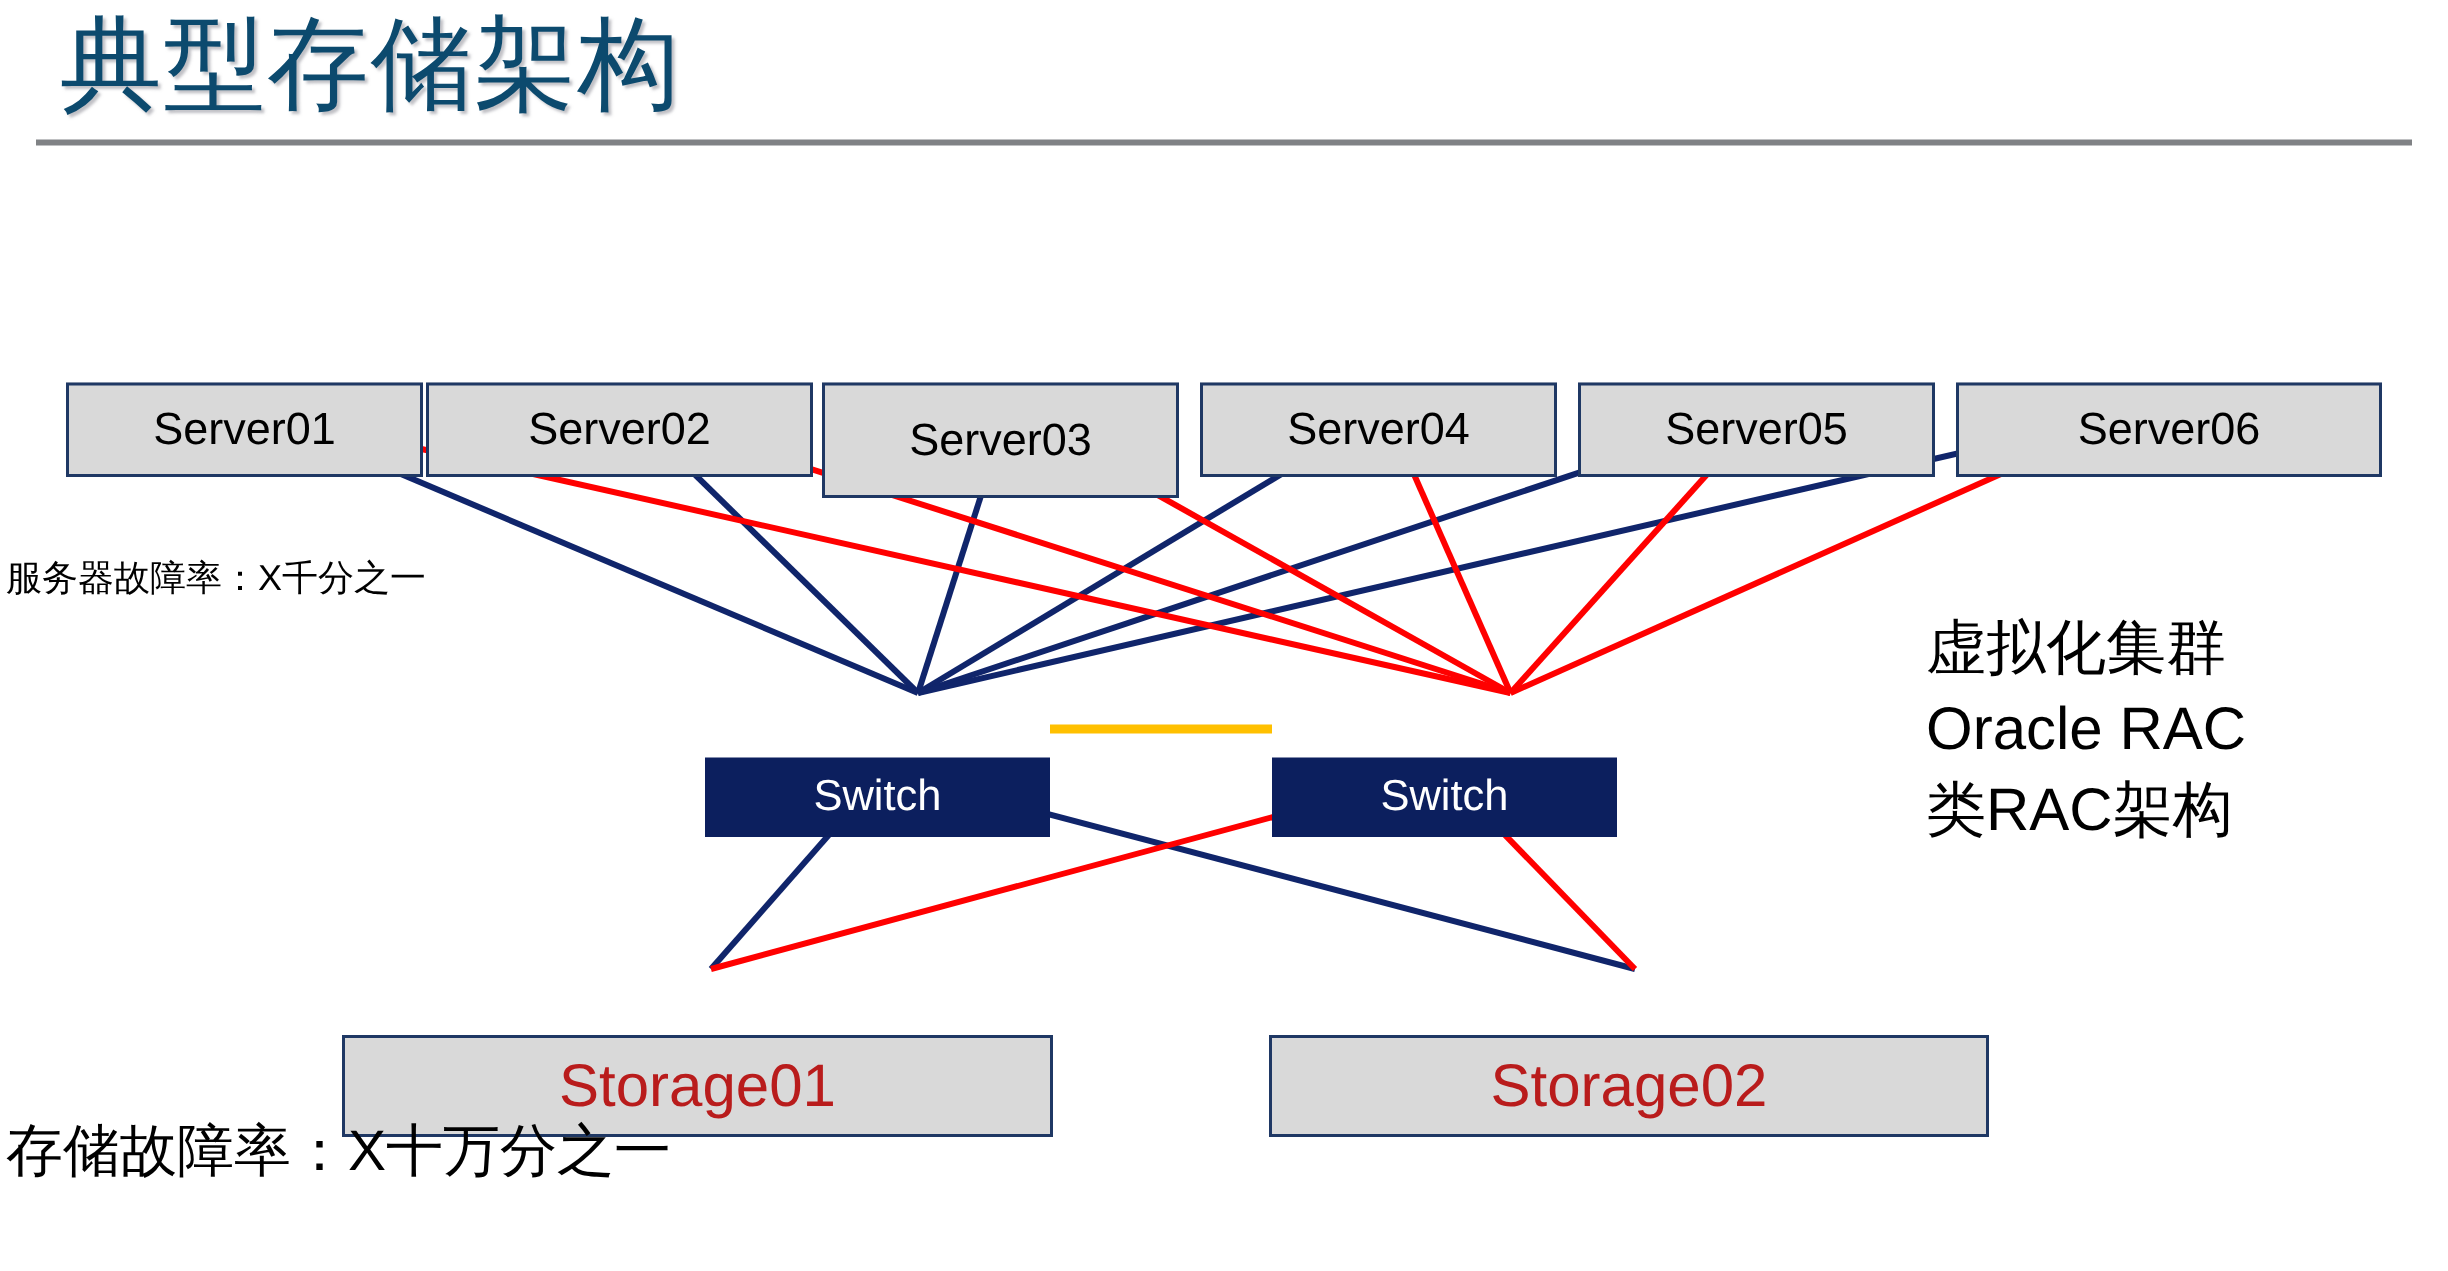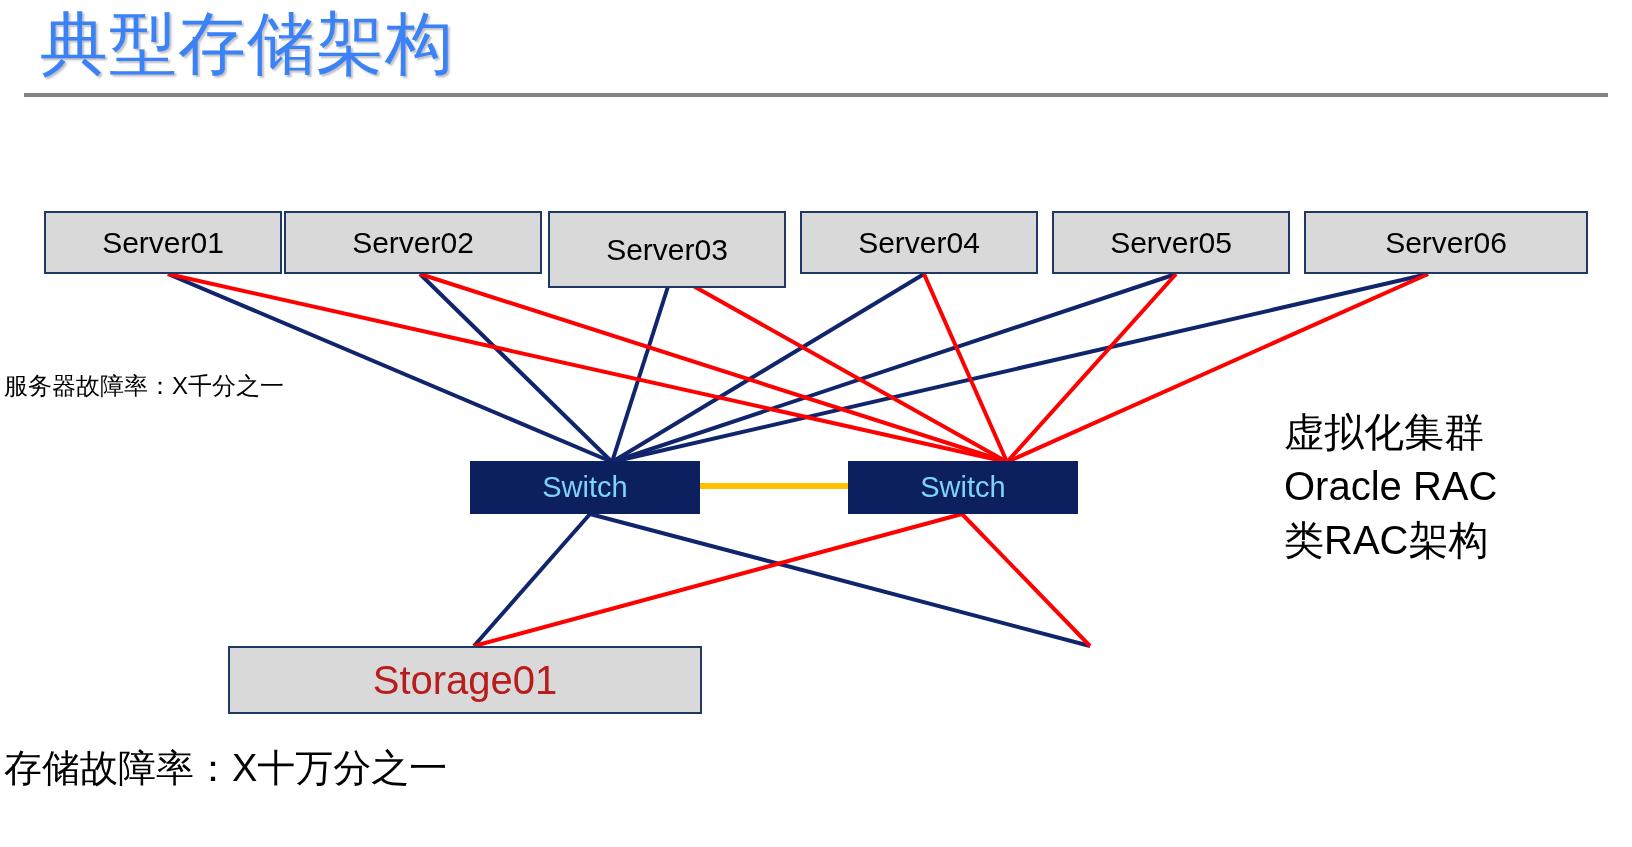--- a/index.html
+++ b/index.html
@@ -19,21 +19,21 @@
   }
 
   
   #slide-title {
     position: absolute;
     left: 40px;
     top: 2px;
     font-size: 68px;
     line-height: 82px;
     font-weight: 400;
-    color: #3b82f6;
+    color: #0c4a6e;
     letter-spacing: 1px;
     text-shadow: 2px 2px 2px rgba(140,140,150,0.55);
     white-space: nowrap;
   }
   #title-rule {
     position: absolute;
     left: 24px;
     top: 93px;
     width: 1584px;
     height: 4px;
@@ -50,38 +50,39 @@
   }
 
   
   .node {
     position: absolute;
     box-sizing: border-box;
     display: flex;
     align-items: center;
     justify-content: center;
     text-align: center;
+    margin-top: 44px;
   }
   .node.server {
     background: #d9d9d9;
     border: 2px solid #1f3864;
     font-size: 30px;
     color: #000000;
   }
   .node.storage {
     background: #d9d9d9;
     border: 2px solid #1f3864;
     font-size: 40px;
     color: #b91c1c;
   }
   .node.switch {
     background: #0c1f5e;
     border: none;
     font-size: 29px;
-    color: #7dd3fc;
+    color: #ffffff;
   }
 
   
   .annot {
     position: absolute;
     color: #000000;
     white-space: nowrap;
   }
   #annot-server-rate {
     left: 4px;
@@ -164,20 +165,23 @@
   <div class="node switch" style="left: 470px; top: 461px; width: 230px; height: 53px;">
     <span>Switch</span>
   </div>
   <div class="node switch" style="left: 848px; top: 461px; width: 230px; height: 53px;">
     <span>Switch</span>
   </div>
 
   <div class="node storage" style="left: 228px; top: 646px; width: 474px; height: 68px;">
     <span>Storage01</span>
   </div>
+  <div class="node storage" style="left: 846px; top: 646px; width: 480px; height: 68px;">
+    <span>Storage02</span>
+  </div>
 
   <div class="annot" id="annot-server-rate">服务器故障率：X千分之一</div>
 
   <div class="annot" id="annot-storage-rate">存储故障率：X十万分之一</div>
 
   <div id="cluster-note">
     <div>虚拟化集群</div>
     <div>Oracle RAC</div>
     <div>类RAC架构</div>
   </div>

